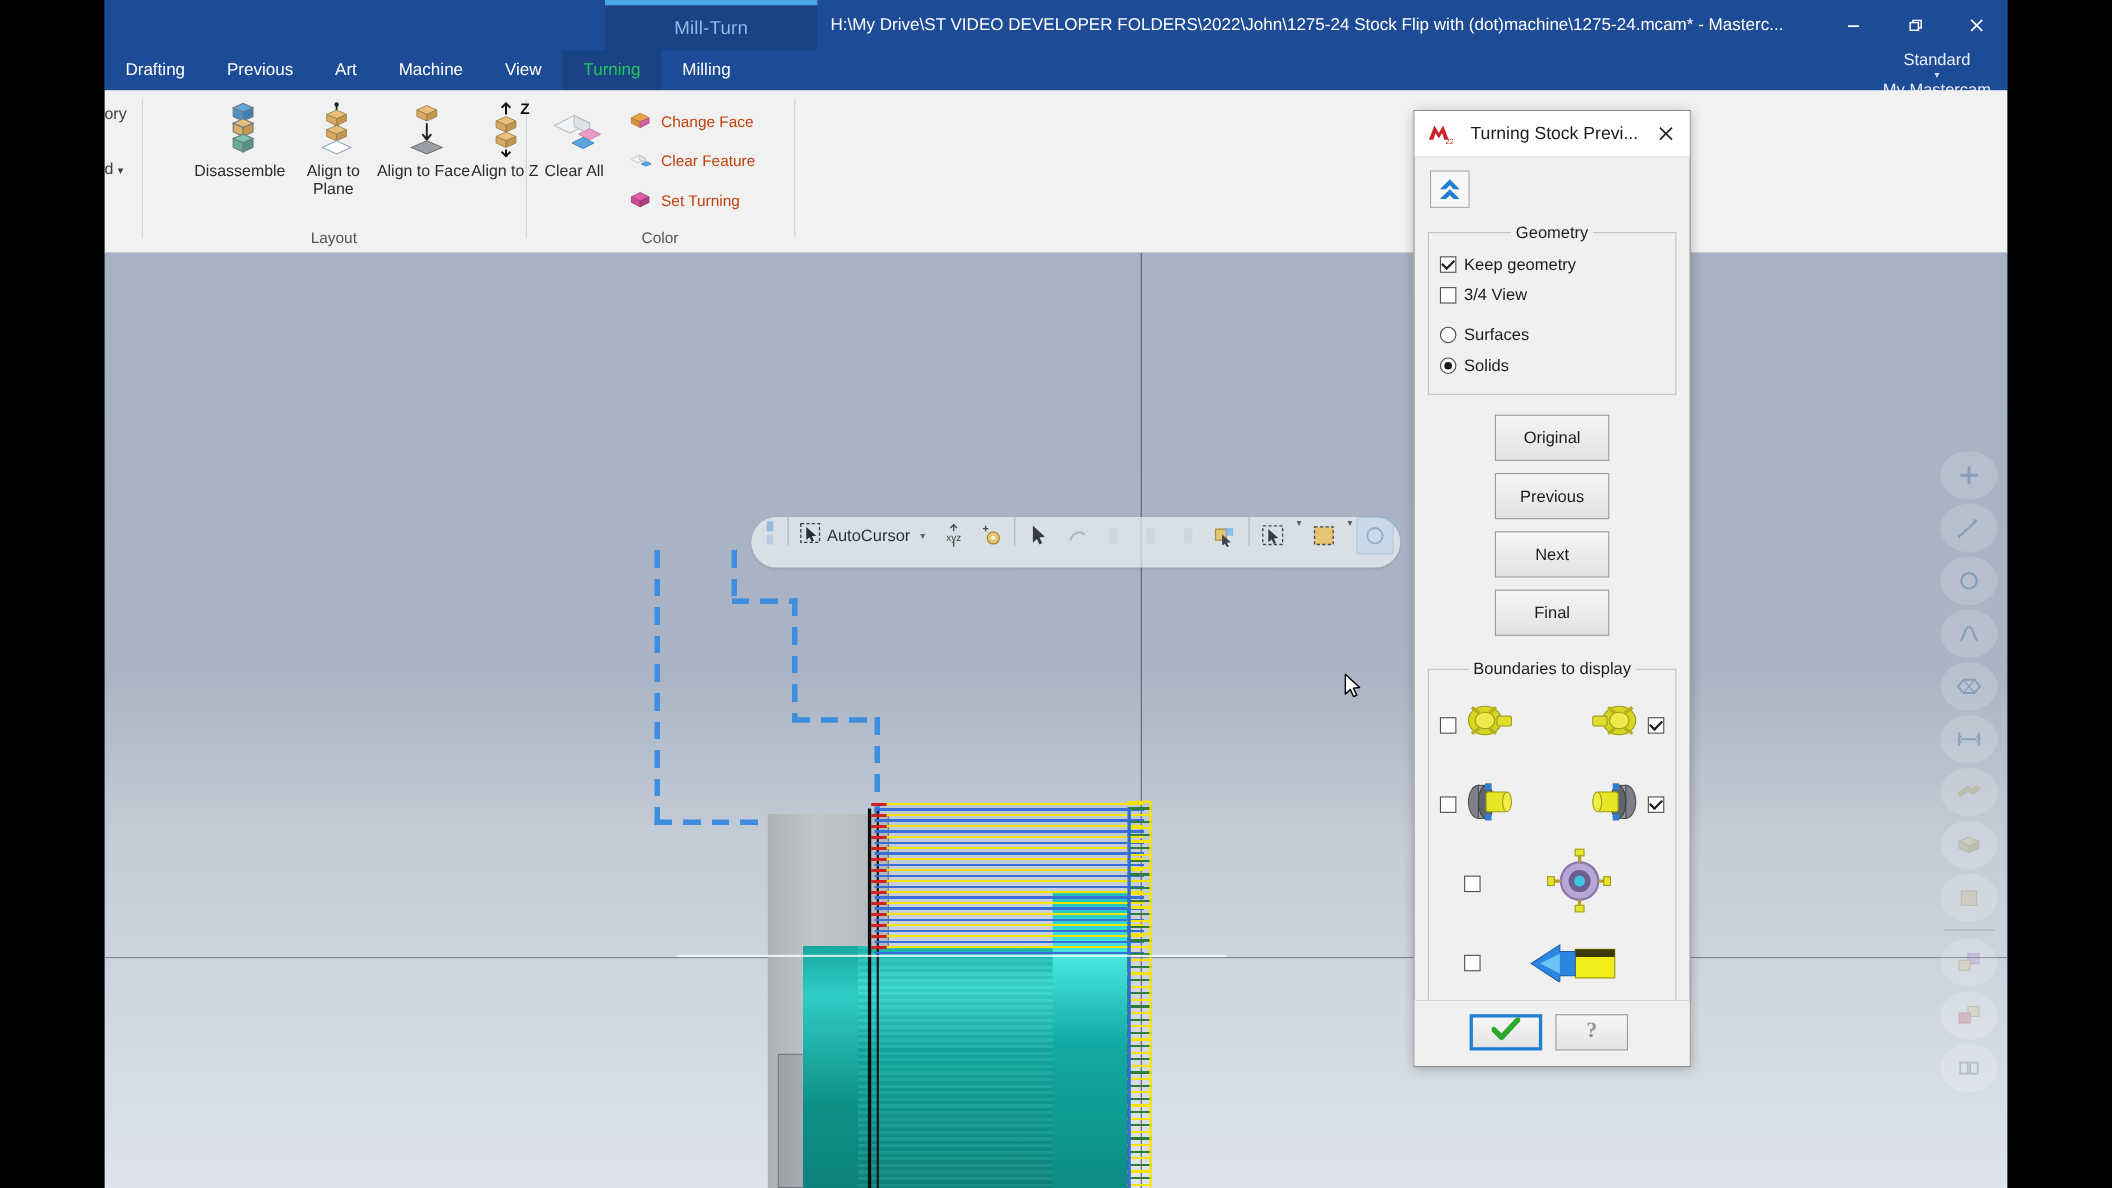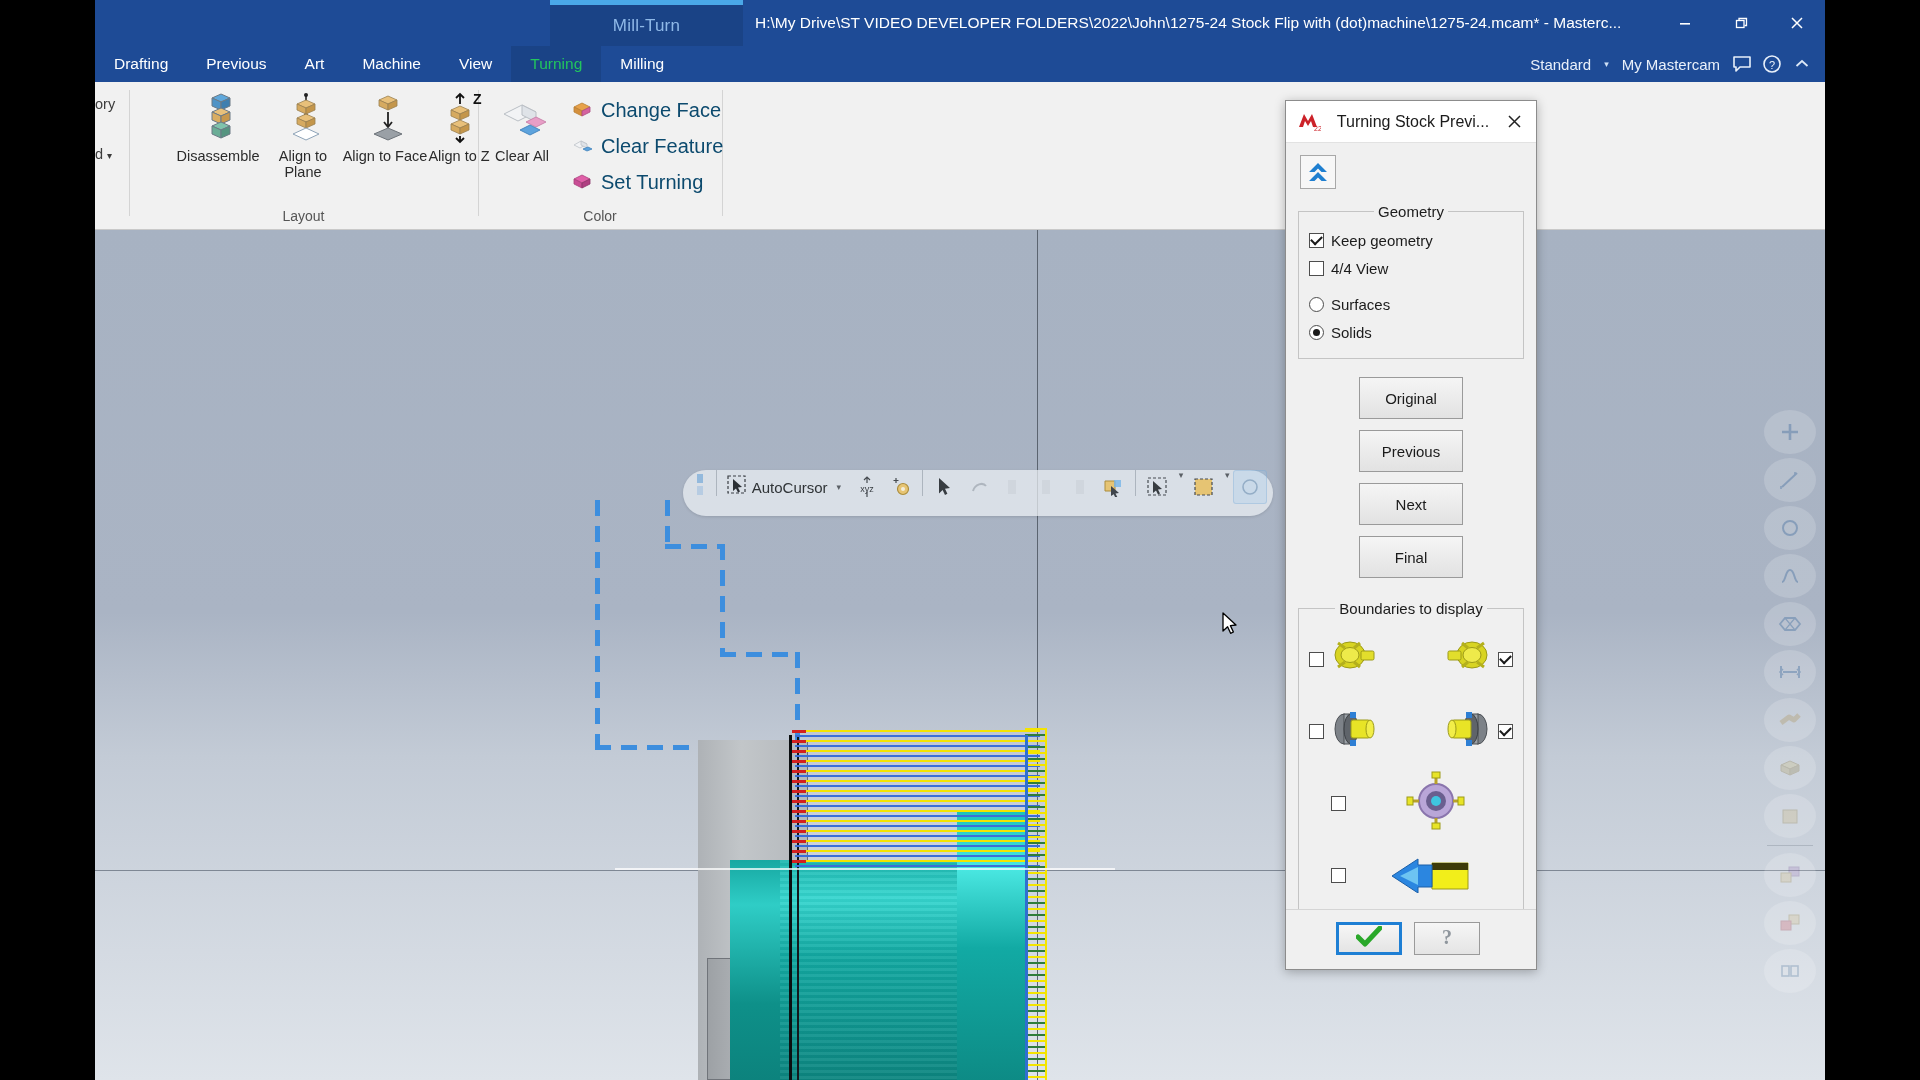--- a/index.html
+++ b/index.html
@@ -50,21 +50,21 @@
   }
   .tabs { position: absolute; left: 0; top: 0; height: 36px; display: flex; align-items: stretch; }
   .tab {
     padding: 0 19px; height: 36px; line-height: 36px;
     color: #ffffff; font-size: 15.5px; white-space: nowrap;
   }
   .tab.active { background: #1a4386; color: #22c55e; }
   .tabstrip-right {
     position: absolute; right: 8px; top: 0; height: 36px;
     display: flex; align-items: center; gap: 0;
-    color: #e6eef9; font-size: 15px;
+    color: #e6eef9; font-size: 15px; flex-direction: column;
   }
   .tsr-item { padding: 0 7px; white-space: nowrap; color: #e9f0fa; }
   .tsr-caret { font-size: 9px; padding: 0 6px; color: #cfe0f5; }
   .tsr-ico { width: 30px; display: flex; align-items: center; justify-content: center; }
 
   
   .ribbon {
     position: absolute; left: 0; top: 82px; width: 1730px; height: 148px;
     background: #f1f1f1; border-bottom: 1px solid #c9c9c9;
   }
@@ -83,21 +83,21 @@
     display: flex; flex-direction: column; align-items: center;
   }
   .rb-bigbtn .ic { height: 54px; display: flex; align-items: flex-end; justify-content: center; }
   .rb-bigbtn .lb {
     margin-top: 4px; font-size: 14.5px; color: #2b2b2b; text-align: center;
     line-height: 16px; width: 86px; margin-left: -6px;
   }
   .rb-smallbtn {
     position: absolute; height: 28px; display: flex; align-items: center; gap: 7px;
   }
-  .rb-smallbtn .lb { font-size: 20px; color: #0c4a6e; white-space: nowrap; }
+  .rb-smallbtn .lb { font-size: 14px; color: #c2410c; white-space: nowrap; }
 
   
   .viewport {
     position: absolute; left: 0; top: 230px; width: 1730px; height: 850px;
     overflow: hidden;
     background: linear-gradient(180deg,#a7b2c2 0%, #aab4c4 45%, #c3cbd6 62%, #dfe4ea 100%);
   }
   .vp-horizon {
     position: absolute; left: 0; top: 640px; width: 1730px; height: 1px;
     background: #7e8794;
@@ -718,21 +718,21 @@
         </div>
 
         <fieldset class="grp">
           <legend>Geometry</legend>
           <div class="chk-row">
             <span class="cbox checked"></span>
             <span class="lbl">Keep geometry</span>
           </div>
           <div class="chk-row">
             <span class="cbox"></span>
-            <span class="lbl">4/4 View</span>
+            <span class="lbl">3/4 View</span>
           </div>
           <div style="height:8px"></div>
           <div class="chk-row">
             <span class="rbox"></span>
             <span class="lbl">Surfaces</span>
           </div>
           <div class="chk-row">
             <span class="rbox checked"></span>
             <span class="lbl">Solids</span>
           </div>

